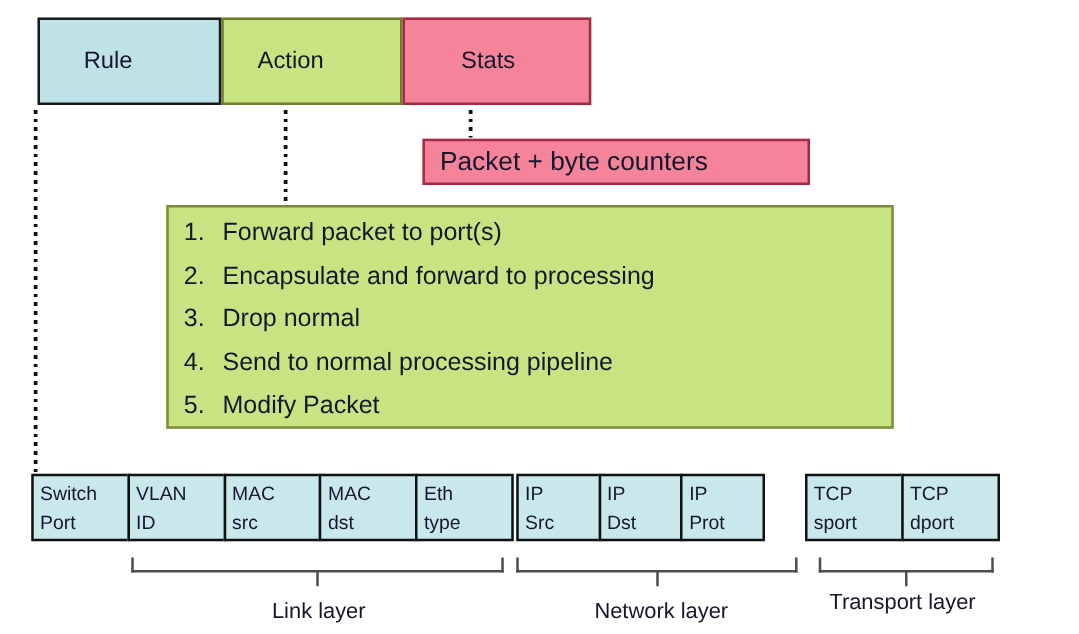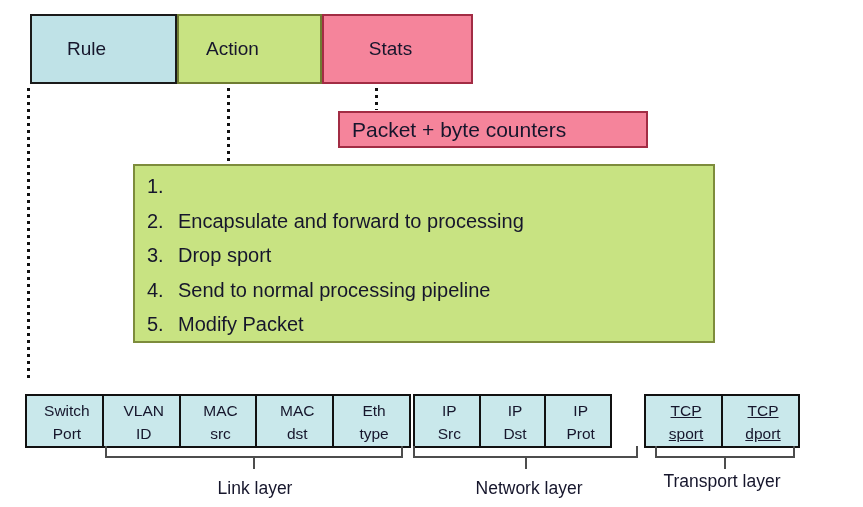--- a/index.html
+++ b/index.html
@@ -36,24 +36,24 @@
   
   .actions-box {
     position:absolute; left:133px; top:164px; width:582px; height:179px;
     background:#c8e382; border:2px solid #7d8c3c; box-sizing:border-box;
   }
   .actions-box ol { list-style:none; margin:3px 0 0 0; padding:0 0 0 12px; font-size:20px; line-height:34.5px; }
   .actions-box li { display:flex; }
   .actions-box .num { width:31px; flex:none; }
 
   
-  .fieldgroup { position:absolute; top:394px; height:54px; display:flex;text-align:center; }
+  .fieldgroup { position:absolute; top:379px; height:54px; display:flex; }
   #group-link  { left:25px;  width:386px; }
   #group-net   { left:413px; width:199px; }
-  #group-trans { left:644px; width:156px;text-decoration:underline; }
+  #group-trans { left:644px; width:156px; }
   .cell {
     flex:1 1 0; background:#c9e8eb; border:2px solid #111111; box-sizing:border-box;
     margin-left:-2px; padding:3px 0 0 5px; font-size:15.5px; line-height:23px;
     overflow:hidden; white-space:nowrap;
   }
   .cell:first-child { margin-left:0; }
 
   
   .brace {
     position:absolute; top:446px; height:12px; box-sizing:border-box;
@@ -89,28 +89,29 @@
   <div class="dotted" id="dot-stats"></div>
 
   <div class="counters">
     <span>Packet + byte counters</span>
   </div>
 
   <div class="actions-box">
     <ol>
       <li>
         <span class="num">1.</span>
+        <span>Forward packet to port(s)</span>
       </li>
       <li>
         <span class="num">2.</span>
         <span>Encapsulate and forward to processing</span>
       </li>
       <li>
         <span class="num">3.</span>
-        <span>Drop sport</span>
+        <span>Drop normal</span>
       </li>
       <li>
         <span class="num">4.</span>
         <span>Send to normal processing pipeline</span>
       </li>
       <li>
         <span class="num">5.</span>
         <span>Modify Packet</span>
       </li>
     </ol>

